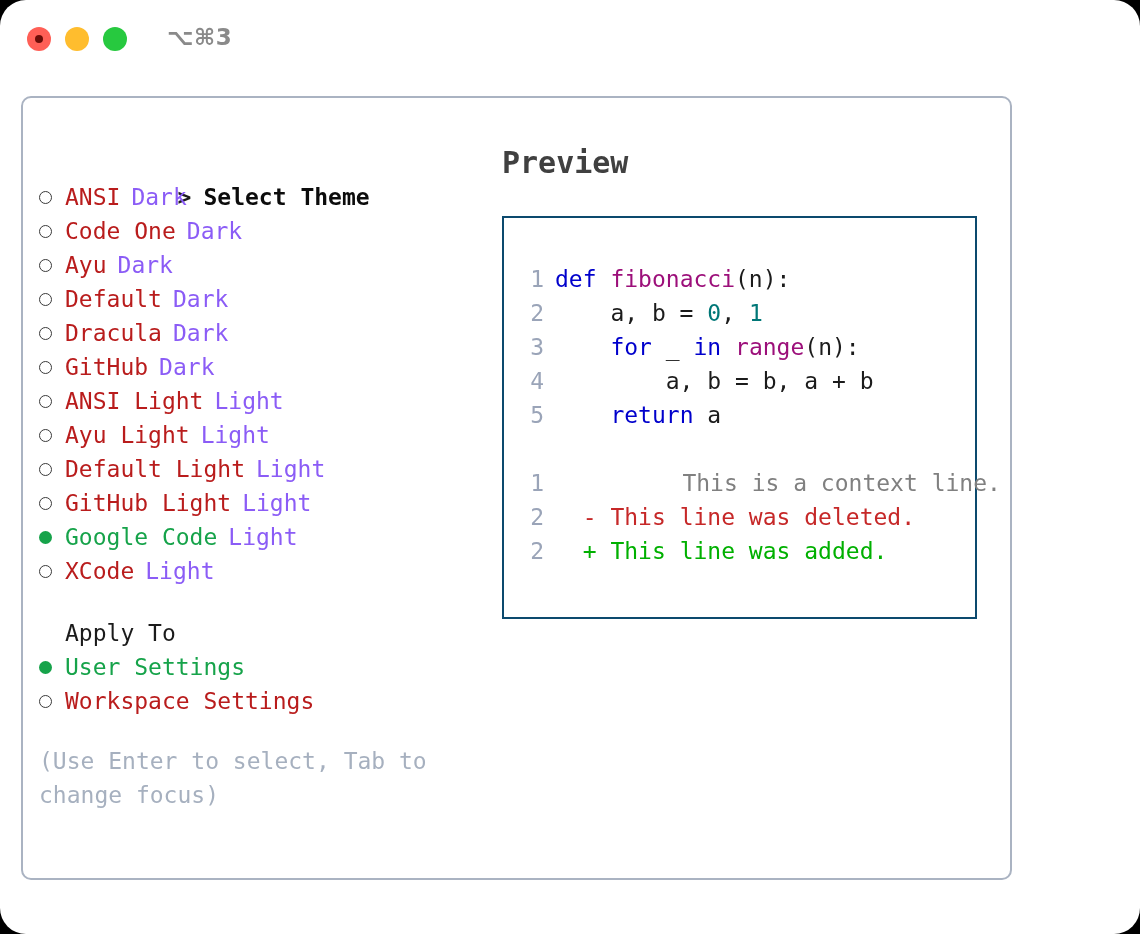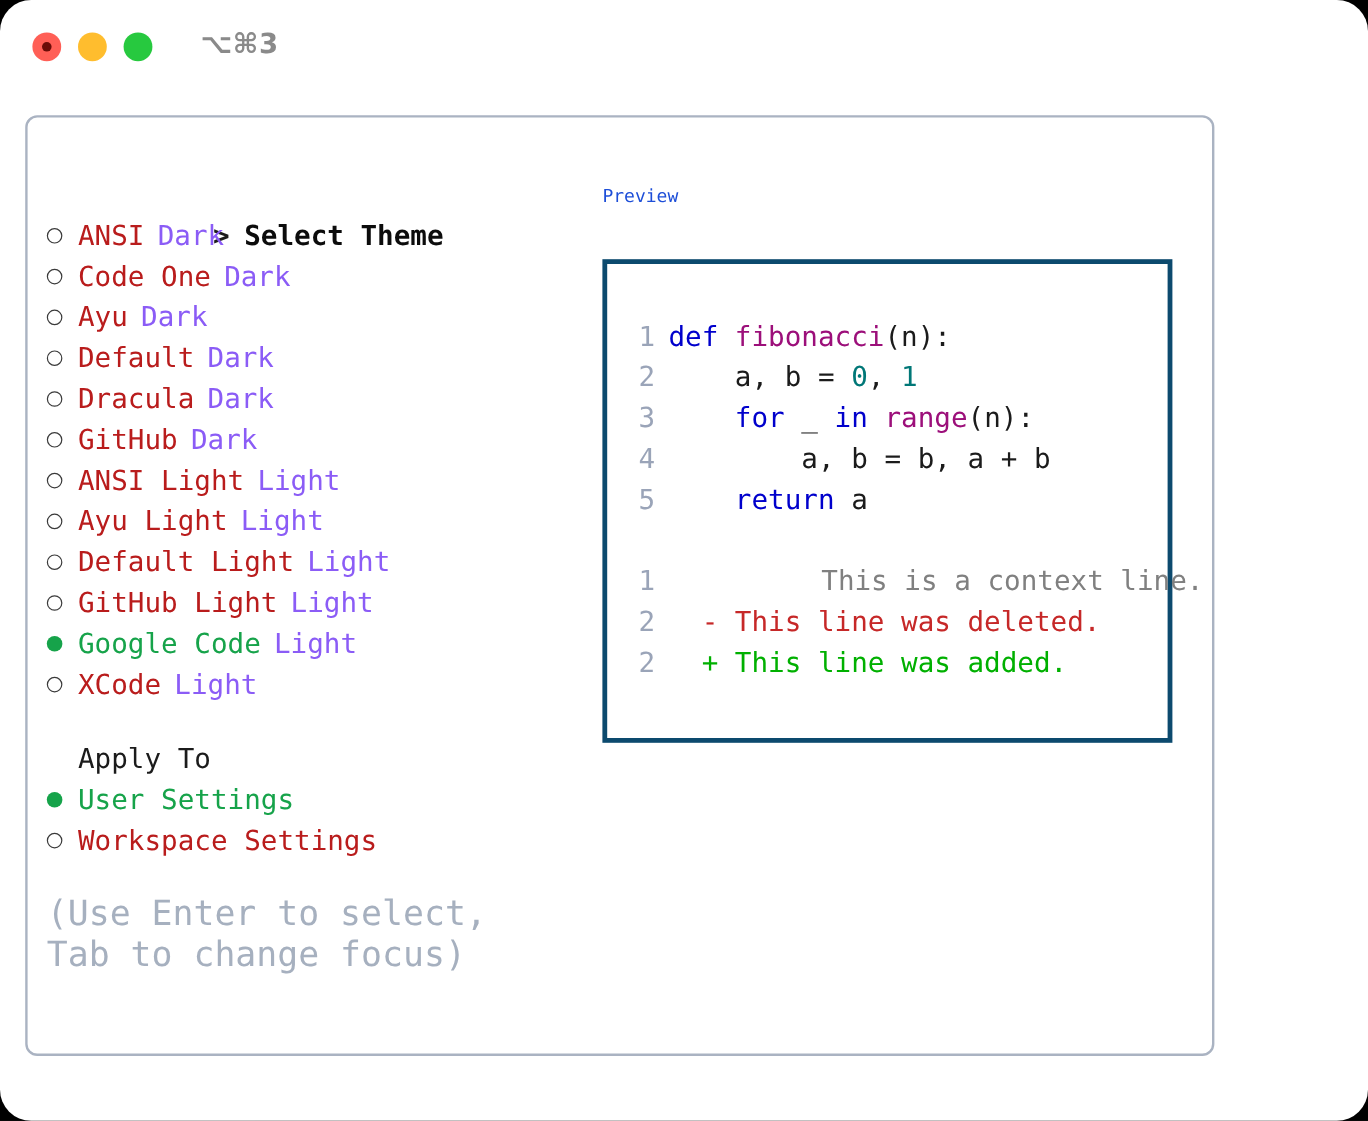--- a/index.html
+++ b/index.html
@@ -144,47 +144,47 @@
     height: 34px;
     line-height: 34px;
     font-size: 23px;
     color: #1b1b1b;
     padding-left: 26px;
     white-space: pre;
   }
 
   .hint {
     margin-top: 26px;
-    font-size: 29px;
+    font-size: 23px;
     line-height: 34px;
     color: #a6b0bf;
     width: 400px;
   }
 
   
   .right {
     position: absolute;
     left: 479px;
     top: 48px;
     width: 490px;
   }
   .preview-title {
-    font-size: 15px;
-    font-weight: 400;
-    color: #1d4ed8;
+    font-size: 30px;
+    font-weight: 700;
+    color: #404040;
     height: 34px;
     line-height: 34px;
     white-space: pre;
   }
 
   .code-box {
     margin-top: 36px;
     width: 475px;
     height: 403px;
-    border: 4px solid #0c4a6e;
+    border: 2px solid #0c4a6e;
     box-sizing: border-box;
     background: #ffffff;
     padding: 44px 0 0 16px;
   }
 
   .code-line {
     font-size: 23px;
     line-height: 34px;
     white-space: pre;
     color: #1b1b1b;

